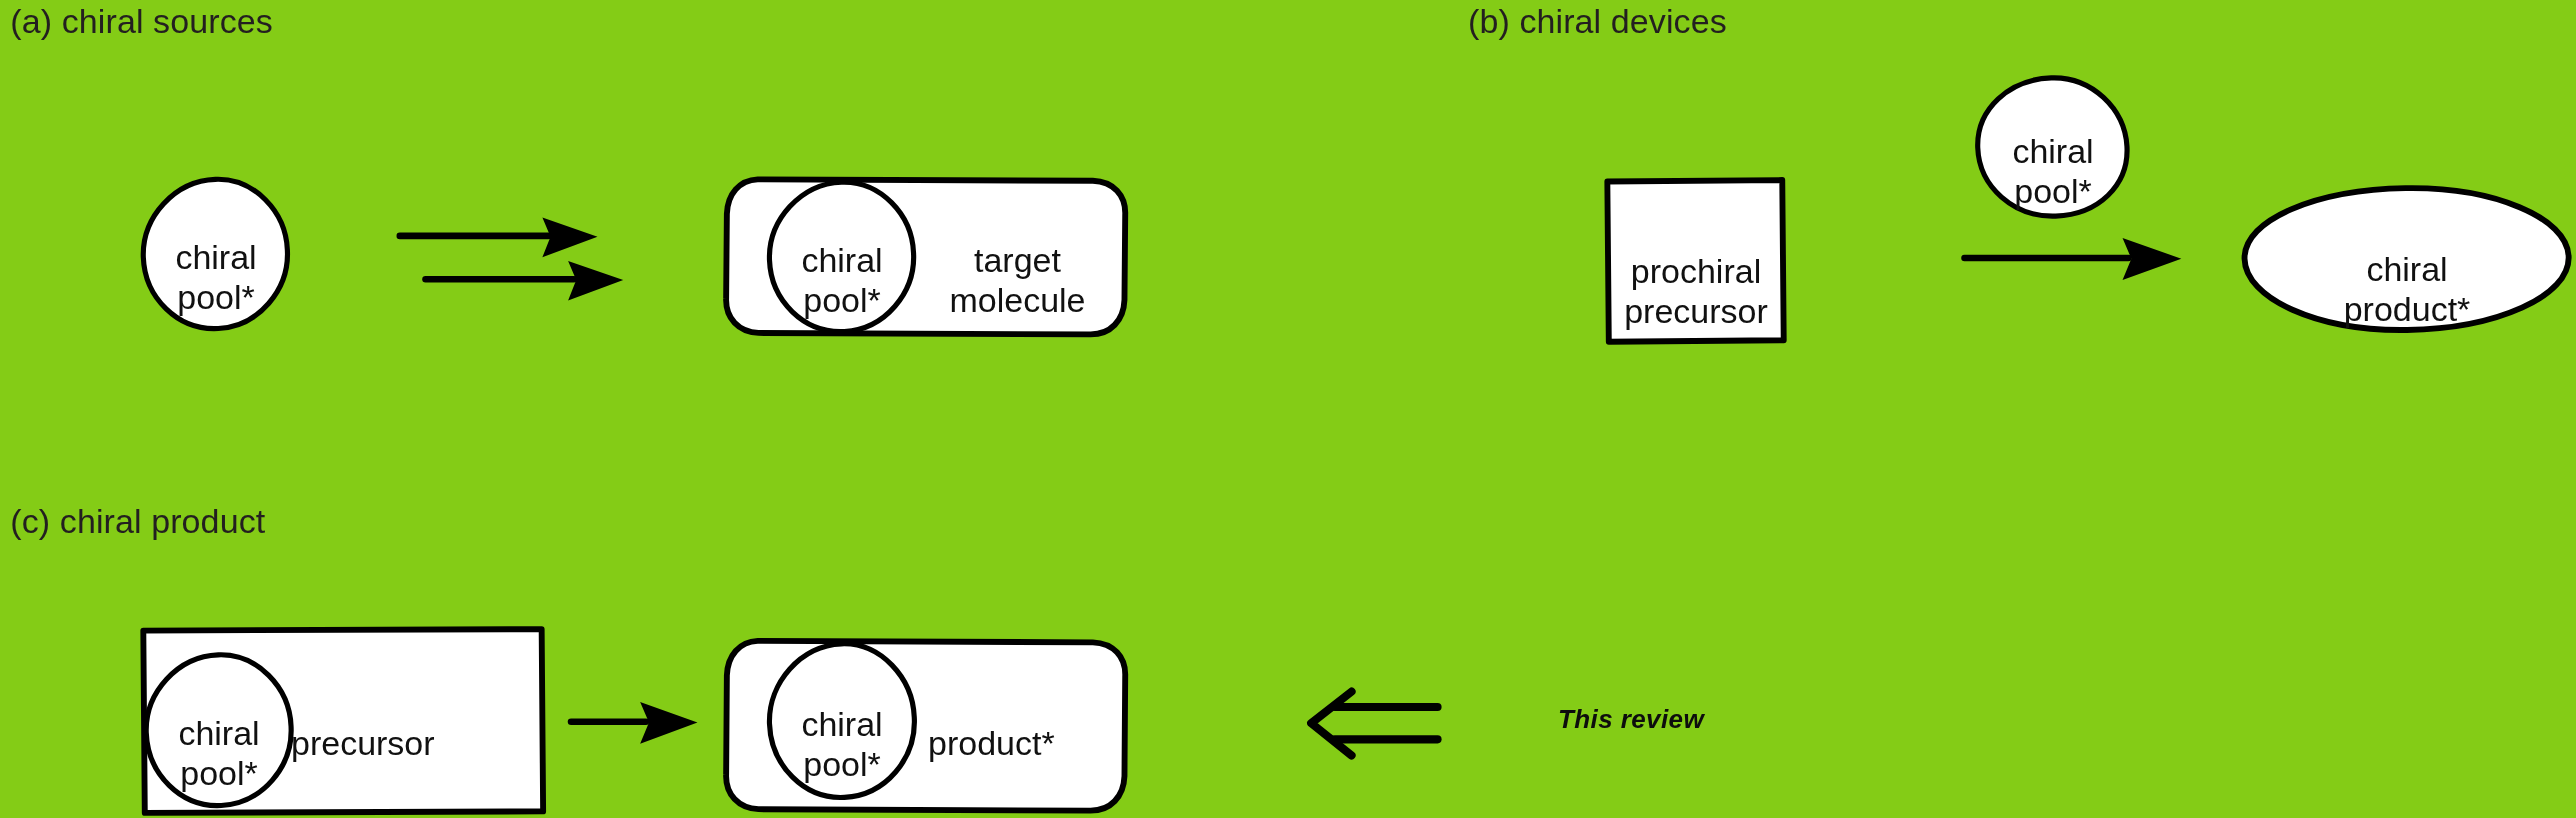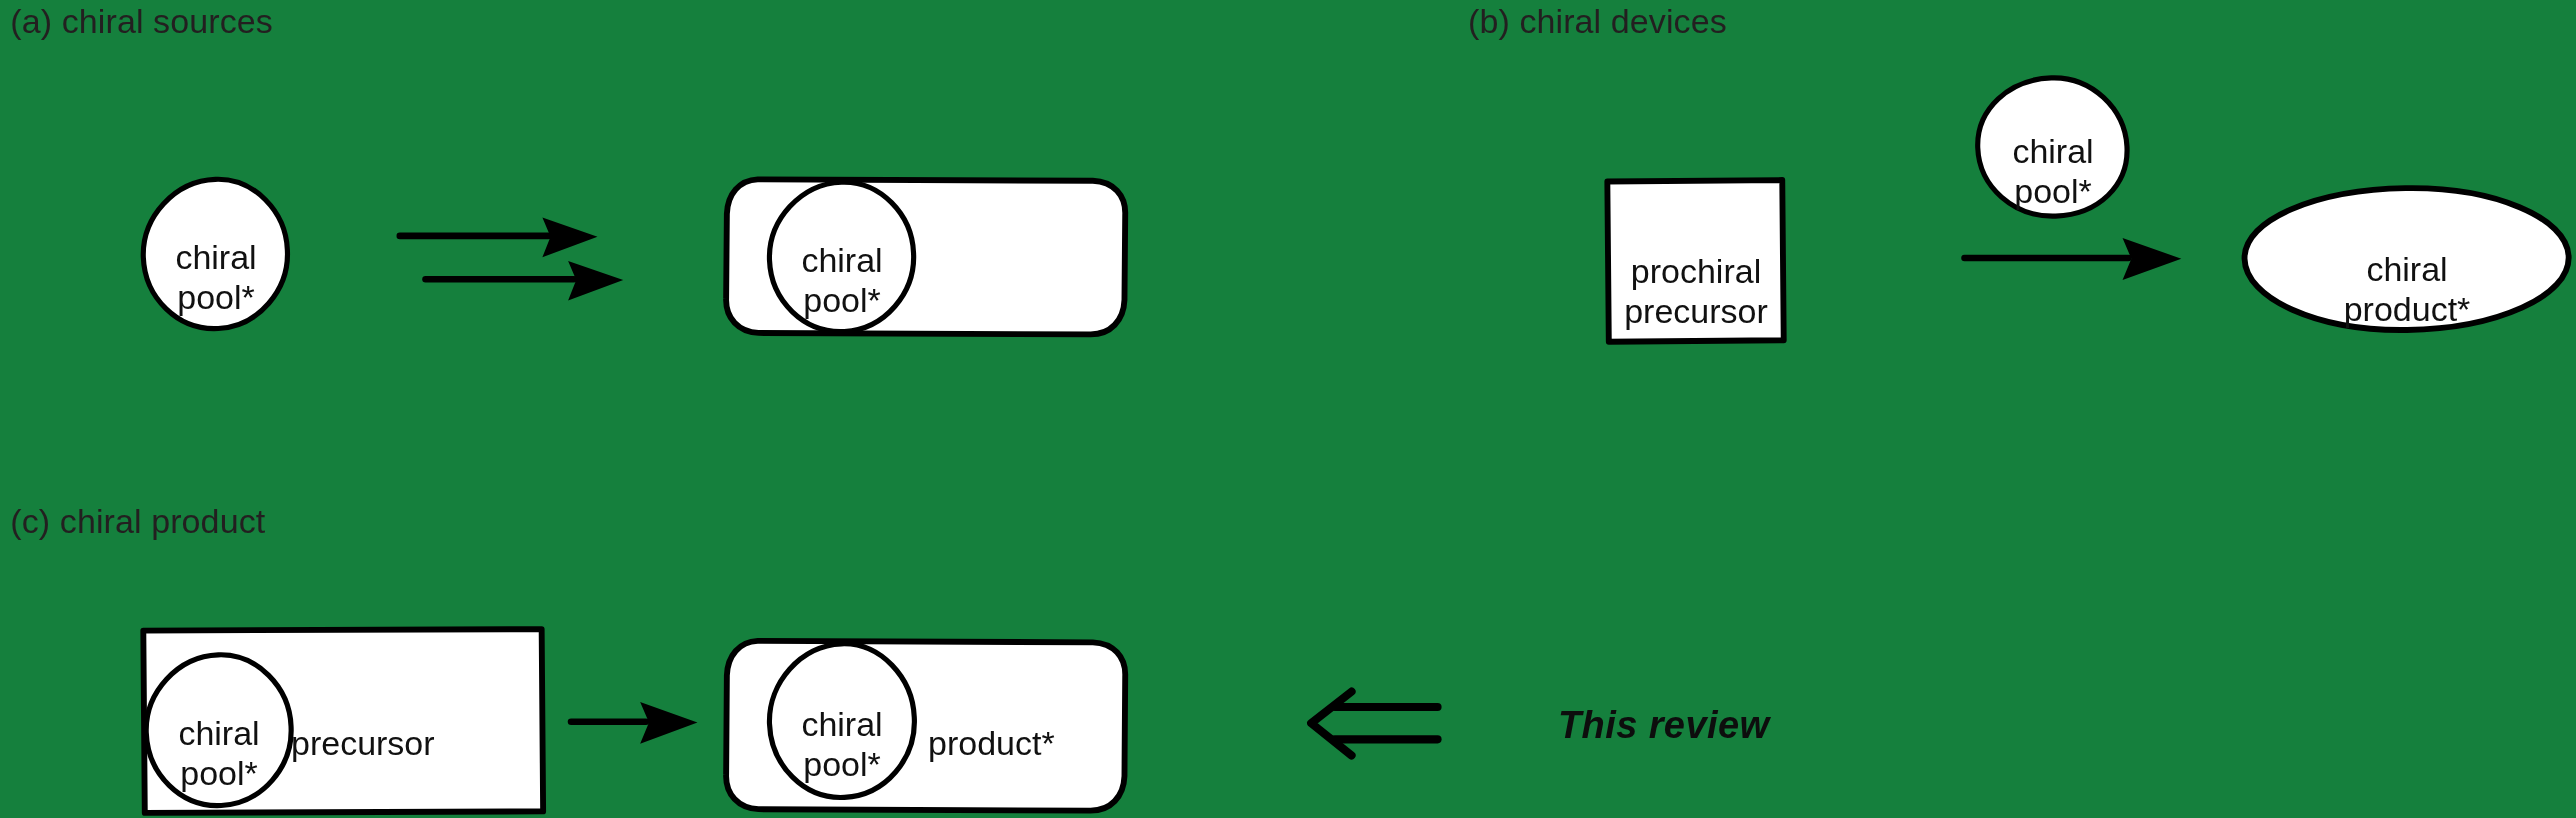--- a/index.html
+++ b/index.html
@@ -9,21 +9,21 @@
     background: #ffffff;
   }
   body {
     font-family: "Liberation Sans", sans-serif;
     color: #1a1a1a;
   }
   #figure {
     position: relative;
     width: 2576px;
     height: 818px;
-    background: #15803d;
+    background: #84cc16;
     overflow: hidden;
   }
   #figure svg.layer {
     position: absolute;
     left: 0;
     top: 0;
     width: 2576px;
     height: 818px;
     overflow: visible;
   }
@@ -40,21 +40,21 @@
     font-size: 34px;
     line-height: 38px;
     color: #111111;
     text-align: center;
     white-space: nowrap;
     pointer-events: none;
   }
   .node-text.two-line { line-height: 40px; margin-top: 11px; }
   .review-text {
     position: absolute;
-    font-size: 38px;
+    font-size: 26px;
     font-weight: bold;
     font-style: italic;
     color: #0d0d0d;
     white-space: nowrap;
     letter-spacing: 0.4px;
   }
   .stroke {
     fill: none;
     stroke: #000000;
     stroke-linecap: round;
@@ -169,20 +169,24 @@
   <div class="node-text two-line" style="left:143px; top:226px; width:146px;">
     <div>chiral</div>
     <div>pool*</div>
   </div>
 
   <div class="node-text two-line" style="left:769px; top:229px; width:146px;">
     <div>chiral</div>
     <div>pool*</div>
   </div>
 
+  <div class="node-text two-line" style="left:921px; top:229px; width:193px;">
+    <div>target</div>
+    <div>molecule</div>
+  </div>
 
   <div class="node-text two-line" style="left:1608px; top:240px; width:176px;">
     <div>prochiral</div>
     <div>precursor</div>
   </div>
 
   <div class="node-text two-line" style="left:1978px; top:120px; width:150px;">
     <div>chiral</div>
     <div>pool*</div>
   </div>

